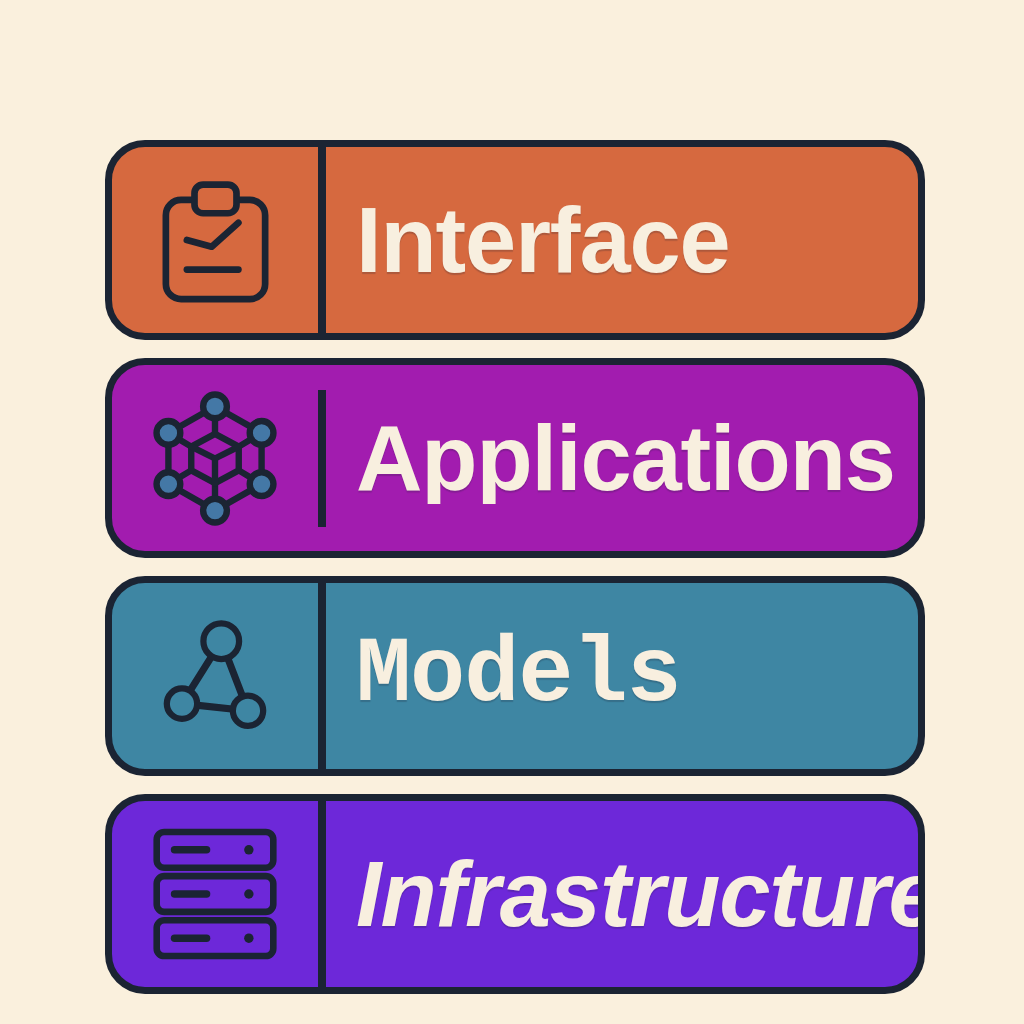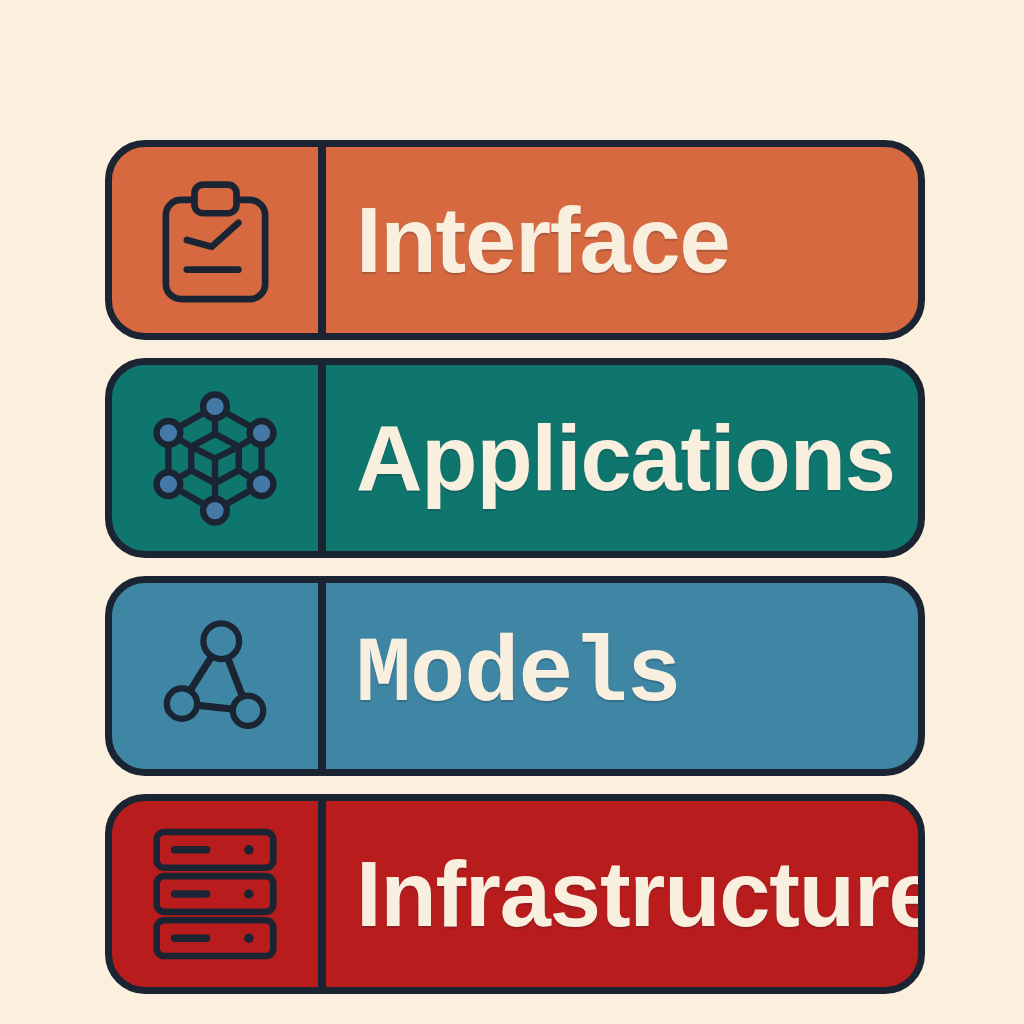--- a/index.html
+++ b/index.html
@@ -58,21 +58,21 @@
         <rect class="ic fillbg" x="38" y="8" width="44" height="30" rx="9"></rect>
         <polyline class="ic" points="30,66 56,73 84,48"></polyline>
         <line class="ic" x1="30" y1="97" x2="84" y2="97"></line>
       </svg>
     </div>
     <div class="label-panel">
       <span class="label">Interface</span>
     </div>
   </div>
 
-  <div class="row" style="background: #0f766e; color: rgb(68, 120, 166);">
+  <div class="row" style="background: #a21caf; color: rgb(68, 120, 166); align-items: center;">
     <div class="icon-panel">
       <svg width="128" height="137" viewBox="0 0 140 150">
         <polygon class="ic" points="70,18 121,47 121,103 70,132 19,103 19,47"></polygon>
         <line class="ic" x1="70" y1="18" x2="70" y2="48"></line>
         <line class="ic" x1="121" y1="47" x2="96" y2="62"></line>
         <line class="ic" x1="121" y1="103" x2="96" y2="88"></line>
         <line class="ic" x1="70" y1="132" x2="70" y2="102"></line>
         <line class="ic" x1="19" y1="103" x2="44" y2="88"></line>
         <line class="ic" x1="19" y1="47" x2="44" y2="62"></line>
         <polygon class="ic" points="70,48 96,62 96,88 70,102 44,88 44,62"></polygon>
@@ -101,21 +101,21 @@
         <circle class="ic fillbg" cx="72" cy="26" r="20"></circle>
         <circle class="ic fillbg" cx="28" cy="96" r="17"></circle>
         <circle class="ic fillbg" cx="102" cy="104" r="17"></circle>
       </svg>
     </div>
     <div class="label-panel">
       <span class="label">Models</span>
     </div>
   </div>
 
-  <div class="row" style="background: #b91c1c; color: rgb(79, 161, 100);">
+  <div class="row" style="background: #6d28d9; color: rgb(79, 161, 100); font-style: italic;">
     <div class="icon-panel">
       <svg width="126" height="134" viewBox="0 0 134 142">
         <rect class="ic" x="5" y="5" width="124" height="38" rx="8"></rect>
         <rect class="ic" x="5" y="52" width="124" height="38" rx="8"></rect>
         <rect class="ic" x="5" y="99" width="124" height="38" rx="8"></rect>
         <line class="ic ic-thick" x1="24" y1="24" x2="58" y2="24"></line>
         <line class="ic ic-thick" x1="24" y1="71" x2="58" y2="71"></line>
         <line class="ic ic-thick" x1="24" y1="118" x2="58" y2="118"></line>
         <circle class="dot" cx="103" cy="24" r="5"></circle>
         <circle class="dot" cx="103" cy="71" r="5"></circle>

